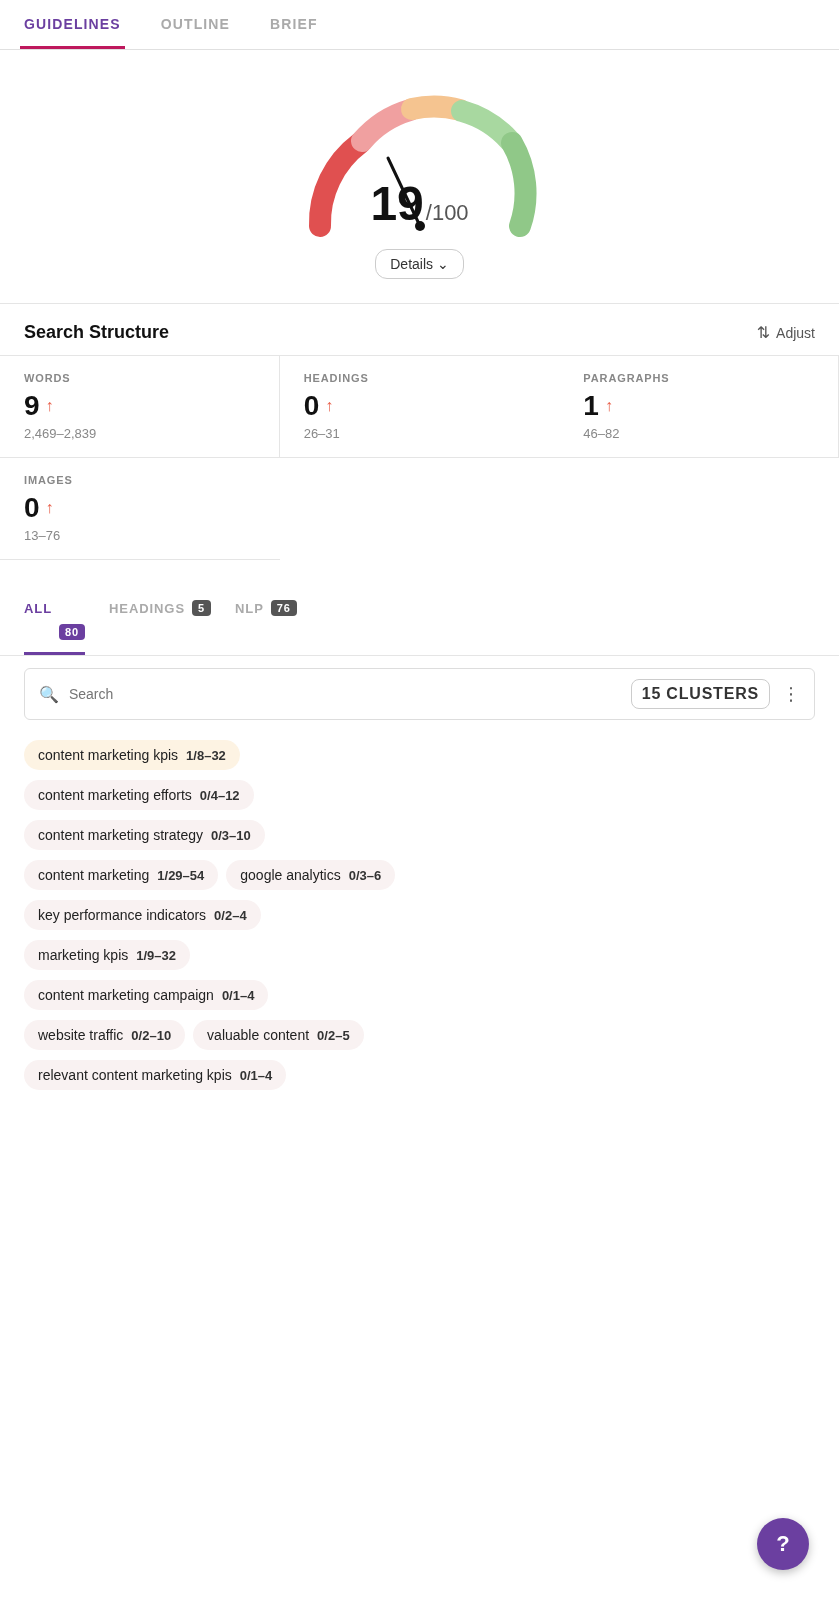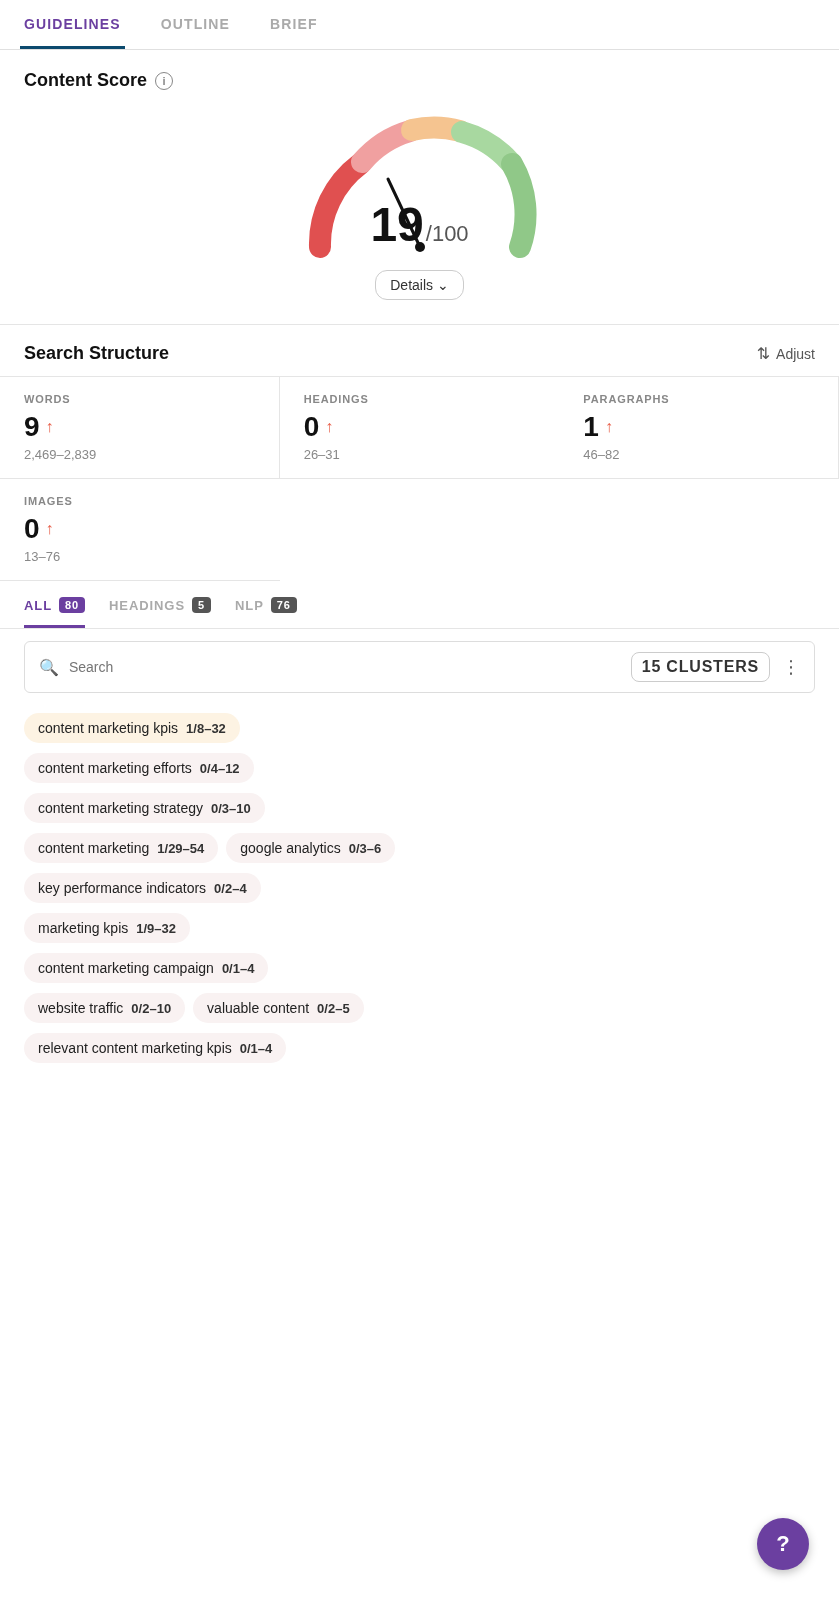--- a/index.html
+++ b/index.html
@@ -23,21 +23,21 @@
       font-size: 14px;
       font-weight: 700;
       letter-spacing: 0.08em;
       color: #aaa;
       cursor: pointer;
       border-bottom: 3px solid transparent;
       text-transform: uppercase;
     }
     .tab.active {
       color: #6b3fa0;
-      border-bottom: 3px solid #0c4a6e;
+      border-bottom: 3px solid #be185d;
     }
 
     
     .section {
       padding: 20px 24px 0;
     }
 
     .section-title {
       font-size: 18px;
       font-weight: 700;
@@ -191,20 +191,21 @@
       color: #6b3fa0;
       border-bottom: 3px solid #6b3fa0;
     }
     .kw-badge {
       background: #6b3fa0;
       color: #fff;
       border-radius: 4px;
       font-size: 11px;
       font-weight: 700;
       padding: 2px 6px;
+      margin-top: 48px;
     }
     .kw-badge-gray {
       background: #555;
       color: #fff;
       border-radius: 4px;
       font-size: 11px;
       font-weight: 700;
       padding: 2px 6px;
     }
 
@@ -310,24 +311,20 @@
 </head>
 <body>
 
 <div class="tabs">
   <div class="tab active">GUIDELINES</div>
   <div class="tab">OUTLINE</div>
   <div class="tab">BRIEF</div>
 </div>
 
 <div class="section">
-  <div class="section-title">
-    <span>Content Score</span>
-    <span class="info-icon">i</span>
-  </div>
 
   <div class="gauge-container">
     <div class="gauge-svg-wrap">
       <svg width="280" height="155" viewBox="0 0 280 155">
 
         <path d="M 40 140 A 100 100 0 0 1 80 57" stroke="#e05050" stroke-width="22" fill="none" stroke-linecap="round"></path>
 
         <path d="M 82 55 A 100 100 0 0 1 130 24" stroke="#f0a0a0" stroke-width="22" fill="none" stroke-linecap="round"></path>
 
         <path d="M 132 23 A 100 100 0 0 1 180 24" stroke="#f5c490" stroke-width="22" fill="none" stroke-linecap="round"></path>

